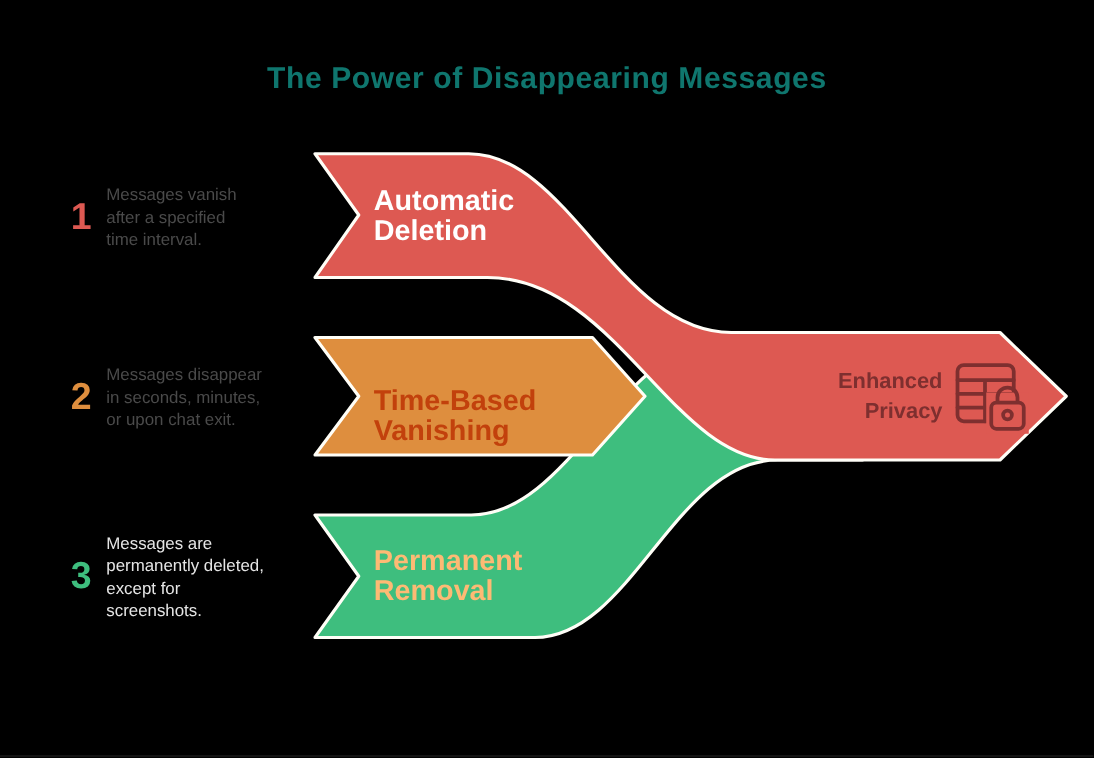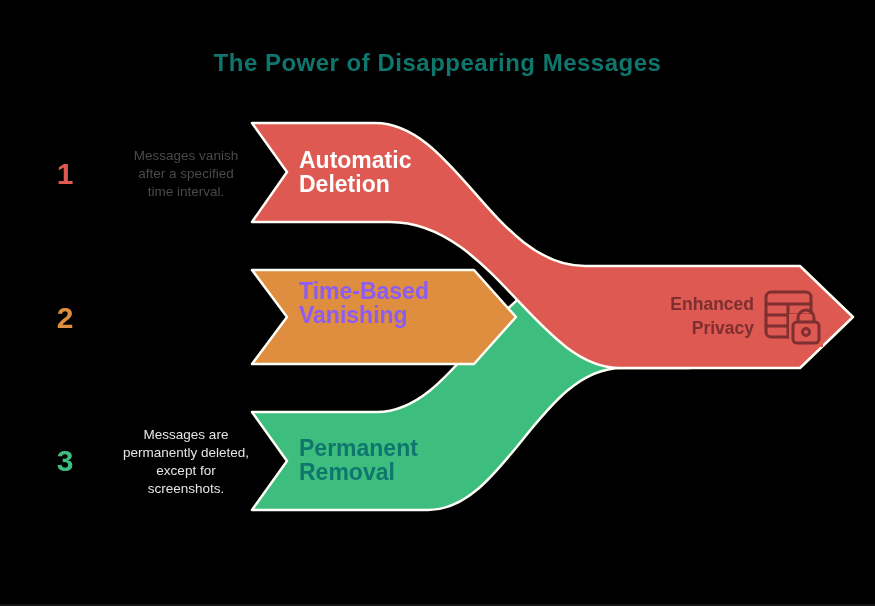--- a/index.html
+++ b/index.html
@@ -11,22 +11,22 @@
   }
   .title{
     position:absolute;top:49px;left:0;width:875px;
     text-align:center;font-size:24px;font-weight:bold;letter-spacing:.5px;
   }
   .num{
     position:absolute;left:48px;width:34px;text-align:center;
     font-size:30px;font-weight:bold;line-height:34px;
   }
   .desc{
-    position:absolute;left:111px;width:150px;
-    font-size:13.5px;line-height:18px;white-space:pre-line;text-align:center;
+    position:absolute;left:85px;width:150px;
+    font-size:13.5px;line-height:18px;white-space:pre-line;
   }
   .band-label{
     position:absolute;left:299px;width:200px;
     font-size:23px;font-weight:bold;line-height:24px;white-space:pre-line;
   }
   .out-label{
     position:absolute;left:636px;top:292px;width:118px;
     text-align:right;font-size:17.5px;font-weight:bold;line-height:24px;
     white-space:pre-line;
   }
@@ -63,28 +63,31 @@
   </svg>
 
   <div class="num" style="top: 157px; color: rgb(221, 89, 82);">1</div>
   <div class="desc" style="top: 147px; color: rgb(74, 74, 74);">Messages vanish
 after a specified
 time interval.</div>
   <div class="band-label" style="top: 148px; color: rgb(255, 255, 255);">Automatic
 Deletion</div>
 
   <div class="num" style="top: 301px; color: rgb(222, 142, 62);">2</div>
-  <div class="band-label" style="top: 279px; color: #8b5cf6;">Time-Based
+  <div class="desc" style="top: 291px; color: rgb(74, 74, 74);">Messages disappear
+in seconds, minutes,
+or upon chat exit.</div>
+  <div class="band-label" style="top: 308px; color: #c2410c;">Time-Based
 Vanishing</div>
 
   <div class="num" style="top: 444px; color: rgb(62, 190, 126);">3</div>
   <div class="desc" style="top: 426px; color: #e5e5e5;">Messages are
 permanently deleted,
 except for
 screenshots.</div>
-  <div class="band-label" style="top: 436px; color: #0f766e;">Permanent
+  <div class="band-label" style="top: 436px; color: #fdba74;">Permanent
 Removal</div>
 
   <div class="out-label" style="color: rgb(126, 47, 47);">Enhanced
 Privacy</div>
 
   <div class="bottom-strip"></div>
 </div>
 
 </body></html>

